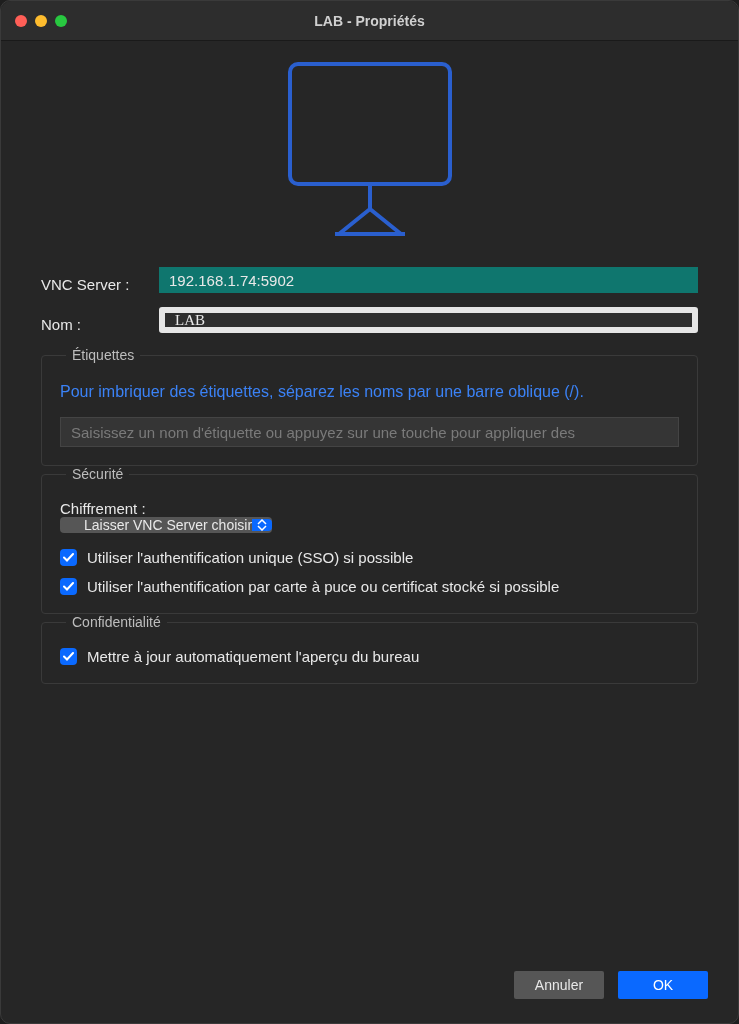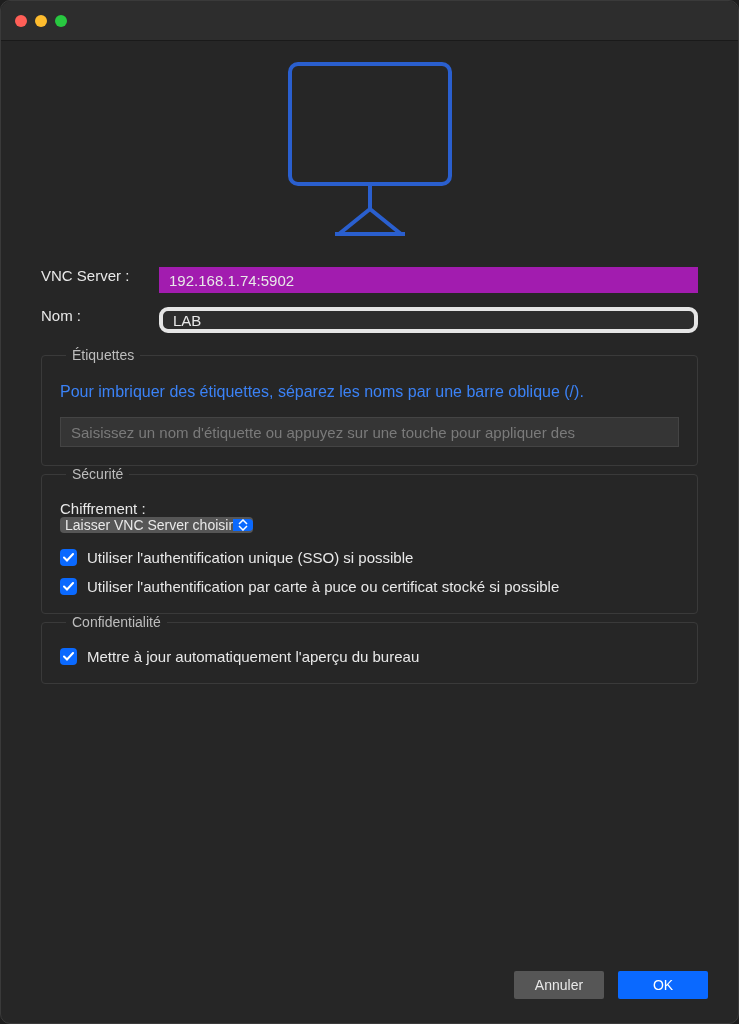--- a/index.html
+++ b/index.html
@@ -92,43 +92,44 @@
       display: flex;
       justify-content: center;
       padding: 18px 0 28px;
     }
     .monitor-svg {
       width: 190px;
       height: 180px;
     }
     .form-row {
       display: flex;
-      align-items: flex-start;
+      align-items: flex-end;
       margin-bottom: 14px;
     }
     .form-label {
       width: 118px;
       font-size: 15px;
       color: #e8e8e8;
     }
     .form-input {
       flex: 1;
       height: 26px;
-      background: #a21caf;
+      background: #0f766e;
       border: none;
       padding: 0 10px;
       font-size: 15px;
       color: #e8e8e8;
       outline: none;
       font-family: inherit;
     }
     .form-input.focused {
       background: #2d2d2d;
-      border: 4px solid #e5e5e5;
-      border-radius: 9px;
+      border: 6px solid #e5e5e5;
+      border-radius: 3px;
+      font-family: Liberation Serif, serif;
     }
     fieldset {
       border: 1px solid #3a3a3a;
       border-radius: 4px;
       margin-top: 0;
       padding: 18px 18px 18px 18px;
     }
     fieldset > legend {
       font-size: 14px;
       color: #bdbdbd;
@@ -165,21 +166,21 @@
       color: #e8e8e8;
     }
     .select {
       flex: 1;
       height: 26px;
       background: #565656;
       border-radius: 4px;
       display: flex;
       align-items: center;
       justify-content: space-between;
-      padding-left: 5px;
+      padding-left: 24px;
       font-size: 14px;
       color: #e8e8e8;
     }
     .select-arrows {
       width: 20px;
       height: 100%;
       background: #0a69ff;
       border-radius: 0 4px 4px 0;
       display: flex;
       flex-direction: column;
@@ -240,20 +241,21 @@
 <body>
 
 <div class="window">
 
   <div class="titlebar">
     <div class="traffic-lights">
       <div class="traffic-light tl-close"></div>
       <div class="traffic-light tl-min"></div>
       <div class="traffic-light tl-max"></div>
     </div>
+    <div class="title">LAB - Propriétés</div>
   </div>
 
   <div class="content">
 
 
     <div class="monitor-wrap">
       <svg class="monitor-svg" viewBox="0 0 190 180">
         <rect x="15" y="5" width="160" height="120" rx="8" fill="none" stroke="#2a5fce" stroke-width="4"></rect>
         <line x1="95" y1="125" x2="95" y2="150" stroke="#2a5fce" stroke-width="4"></line>
         <path d="M 64 175 L 95 150 L 126 175" fill="none" stroke="#2a5fce" stroke-width="4"></path>

